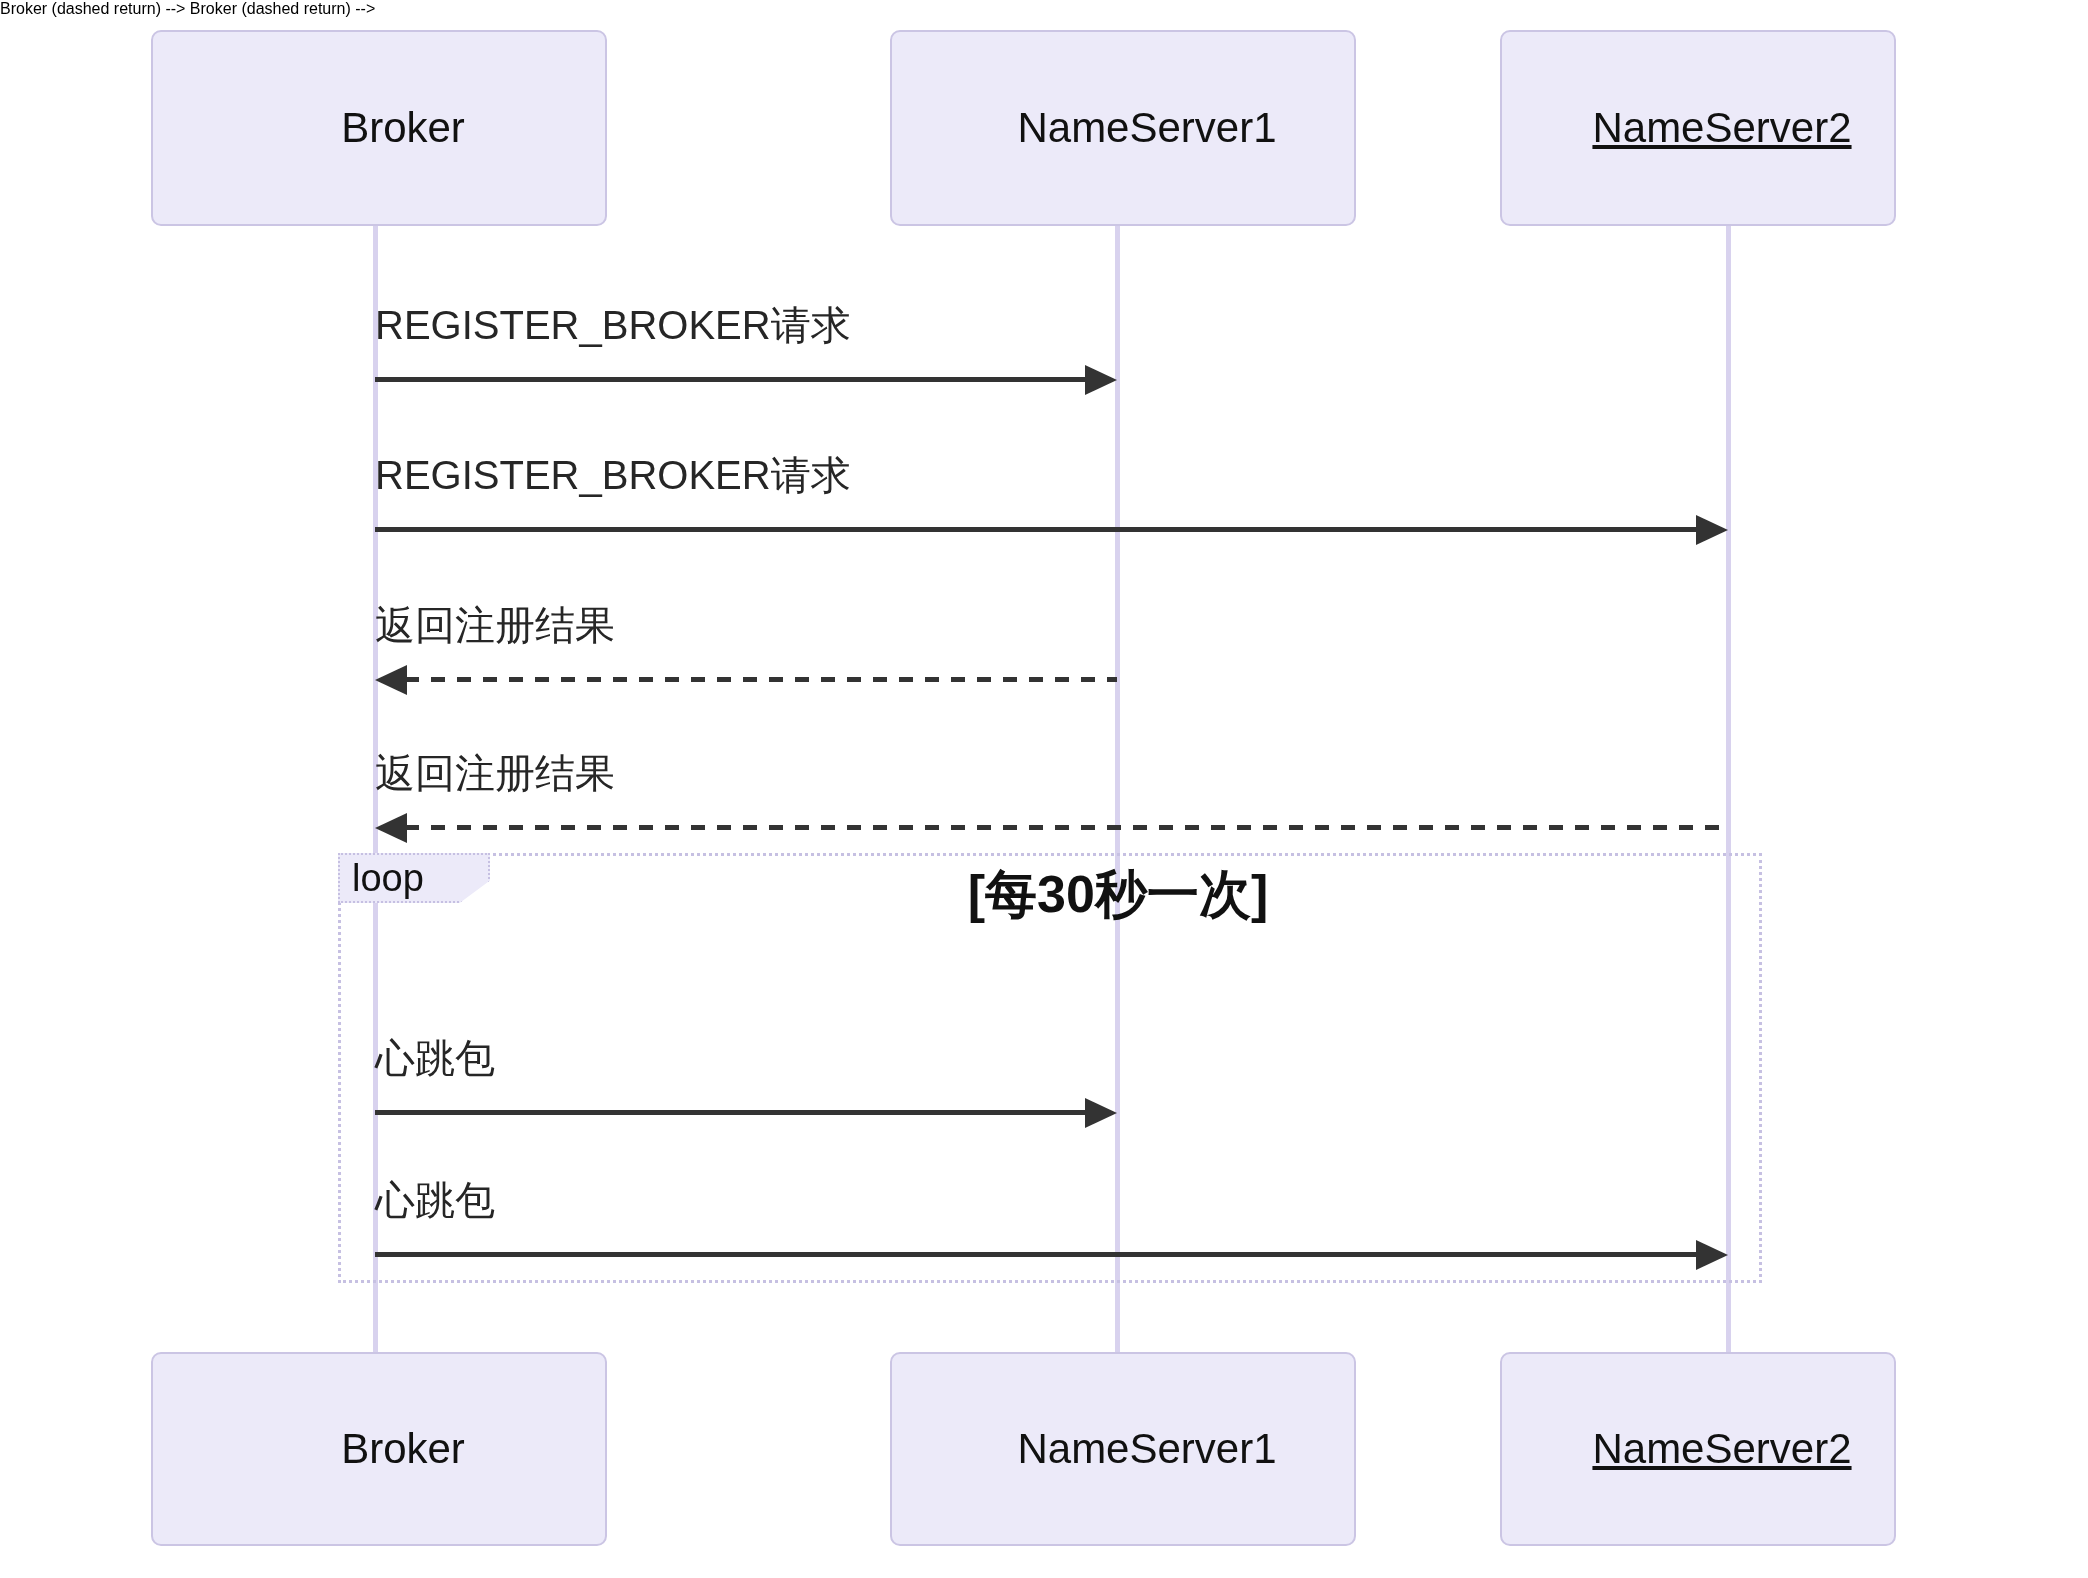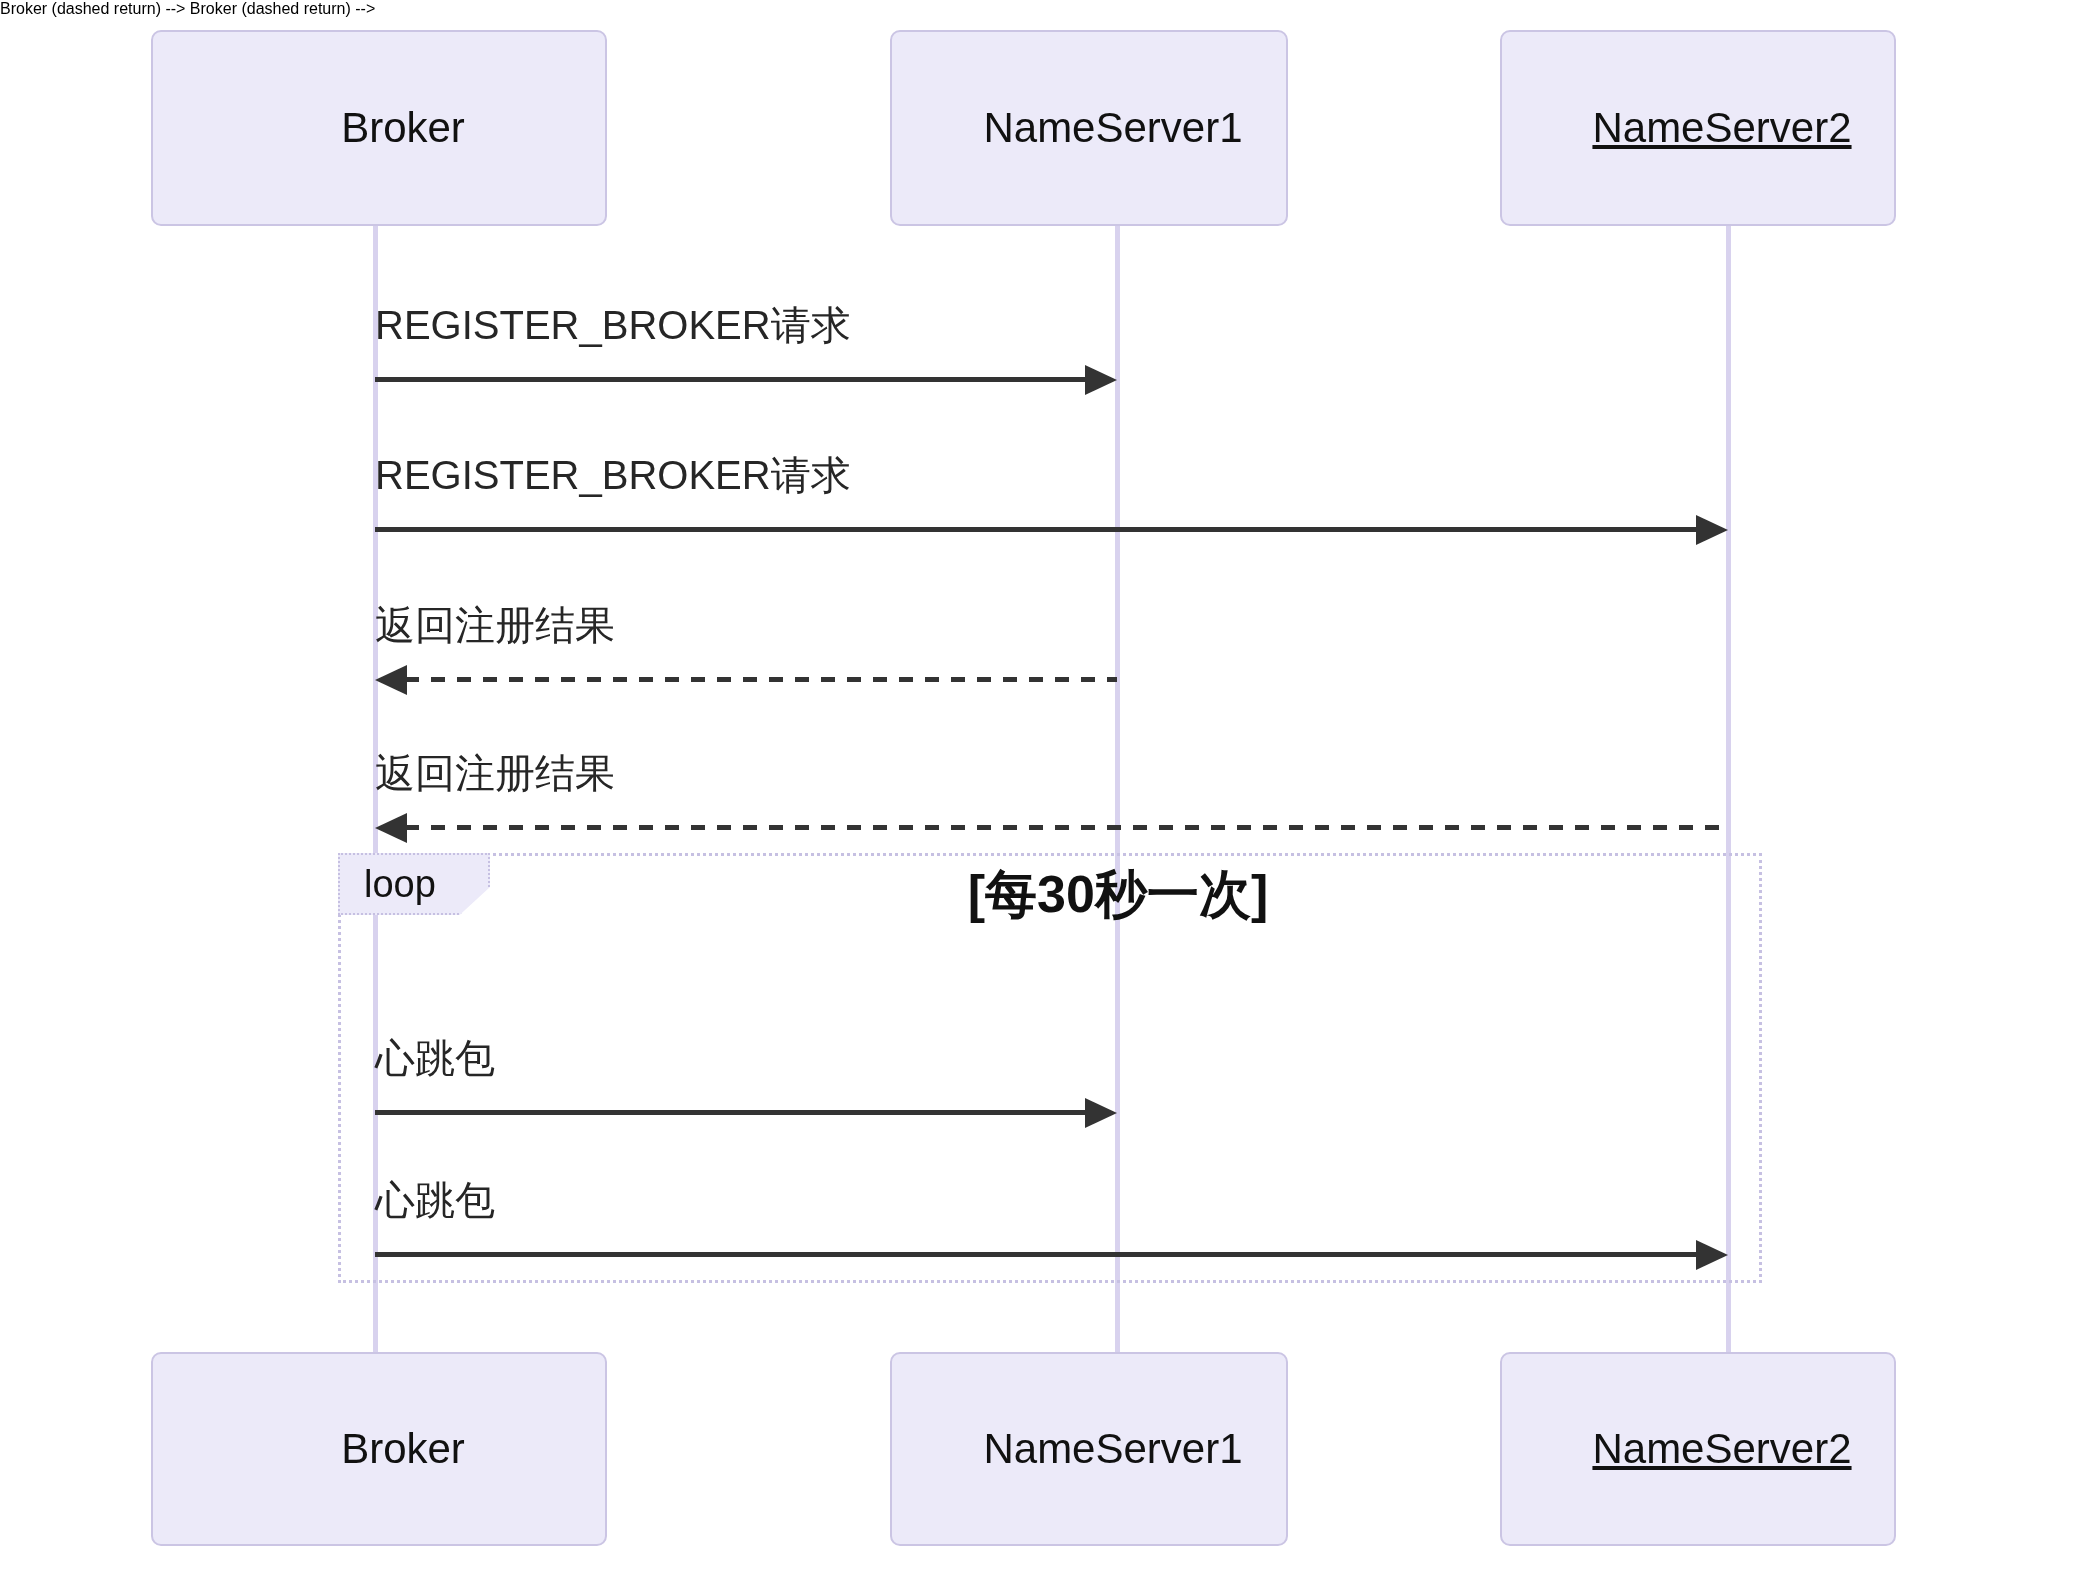--- a/index.html
+++ b/index.html
@@ -16,21 +16,21 @@
     background:#eceaf9;
     border:2px solid #cbc5e4;
     border-radius:10px;
     box-sizing:border-box;
     display:flex;align-items:center;justify-content:center;
     font-size:42px;color:#111111;padding-left:48px;
   }
   .a-top{top:30px;height:196px;}
   .a-bot{top:1352px;height:194px;}
   .col1{left:151px;width:456px;}
-  .col2{left:890px;width:398px;}
+  .col2{left:890px;width:466px;}
   .col3{left:1500px;width:396px;text-decoration:underline;}
   
   .lifeline{
     position:absolute;top:226px;height:1126px;width:5px;
     background:#d8d2ee;
   }
   .l1{left:373px;} .l2{left:1115px;} .l3{left:1726px;}
   
   .msg{
     position:absolute;
@@ -57,26 +57,26 @@
   .al3{left:405px;top:677px;width:712px;}  .ah3{left:375px;top:665px;}
   .al4{left:405px;top:825px;width:1323px;} .ah4{left:375px;top:813px;}
   .al5{left:375px;top:1110px;width:712px;} .ah5{left:1085px;top:1098px;}
   .al6{left:375px;top:1252px;width:1323px;}.ah6{left:1696px;top:1240px;}
   
   .loop-box{
     position:absolute;left:338px;top:853px;width:1424px;height:430px;
     border:3px dotted #c6c0e2;box-sizing:border-box;
   }
   .loop-tab{
-    position:absolute;left:338px;top:853px;width:152px;height:62px;
+    position:absolute;left:338px;top:853px;width:152px;height:50px;
     background:#eceaf9;
     border:2px dotted #c6c0e2;box-sizing:border-box;
     clip-path:polygon(0 0,100% 0,100% 55%,80% 100%,0 100%);
     display:flex;align-items:center;
-    padding-left:24px;
+    padding-left:12px;
     font-size:38px;color:#111111;
   }
   .loop-cond{
     position:absolute;left:768px;top:860px;width:700px;
     text-align:center;font-size:52px;font-weight:700;color:#111111;
     white-space:nowrap;
   }
   
   .watermark{
     position:absolute;right:24px;top:1506px;

